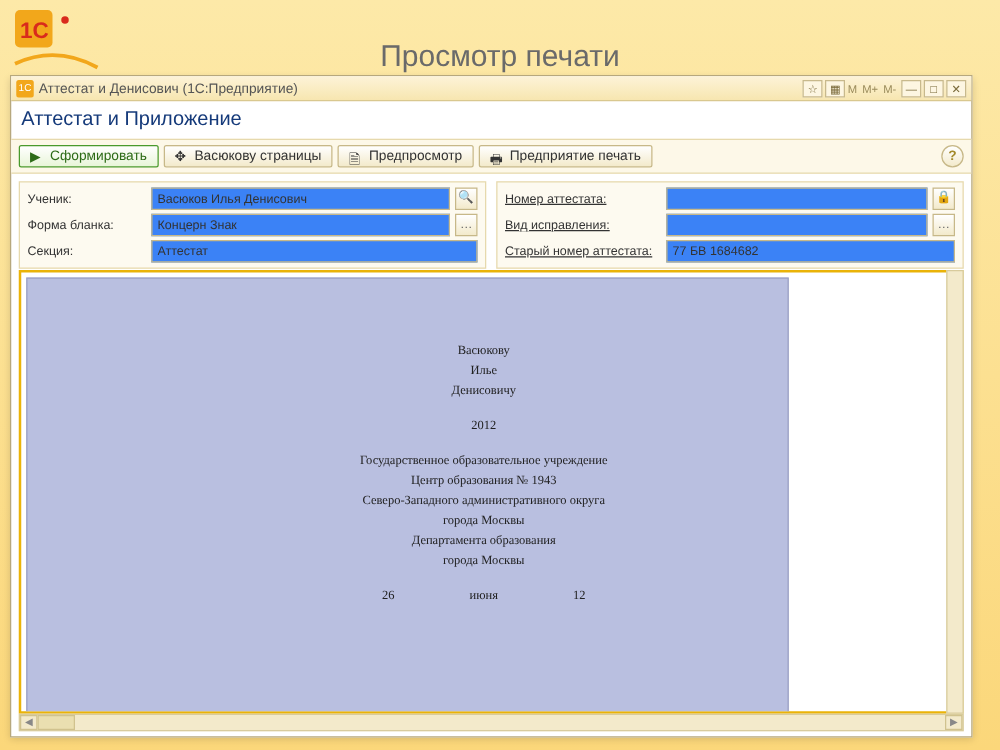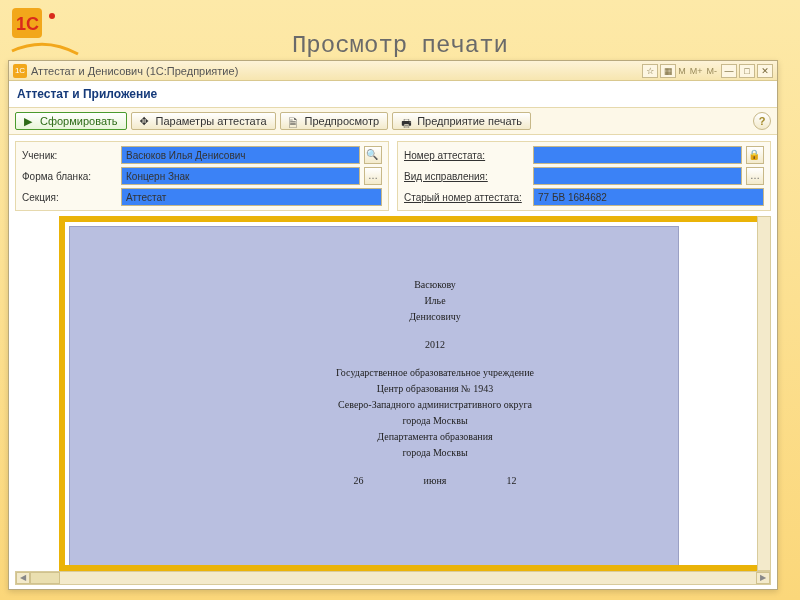--- a/index.html
+++ b/index.html
@@ -13,21 +13,21 @@
     position: relative;
   }
   .page-title {
     position: absolute;
     top: 32px;
     left: 0;
     width: 100%;
     text-align: center;
     font-size: 24px;
     color: #6a6a6a;
-    font-family: Liberation Mono, monospace;
+    font-family: Liberation Sans, sans-serif;
   }
   .logo {
     position: absolute;
     top: 6px;
     left: 10px;
     width: 70px;
     height: 50px;
   }
   .app-window {
     position: absolute;
@@ -67,22 +67,22 @@
     background: #fdf6e2;
     font-size: 9px;
     color: #7a6a3a;
     text-align: center;
     line-height: 12px;
     cursor: pointer;
   }
   .tb-text { font-size: 9px; color:#9a8b5b; padding:0 2px; cursor:pointer; }
   .form-title {
     padding: 6px 8px;
-    font-size: 12px;
-    font-weight: bold;
+    font-size: 16px;
+    font-weight: normal;
     color: #153a7a;
   }
   .toolbar {
     display: flex;
     align-items: center;
     padding: 4px 6px;
     border-top: 1px solid #e6d9ad;
     border-bottom: 1px solid #e6d9ad;
     background: #fdf8e8;
     gap: 4px;
@@ -164,24 +164,23 @@
     text-align: center;
     line-height: 16px;
     cursor: pointer;
   }
   .preview-wrap {
     position: absolute;
     top: 155px;
     left: 6px;
     right: 6px;
     bottom: 18px;
-    border: 6px solid #eab308;
+    border: 2px solid #eab308;
     background: #fff;
     overflow: hidden;
-    margin-left: 44px;
   }
   .preview-page {
     position: absolute;
     top: 4px; left: 4px;
     width: 610px;
     height: 352px;
     background: #b9bfe0;
     border: 1px solid #9aa0c4;
   }
   .doc-text {
@@ -269,21 +268,21 @@
 
   <div class="form-title">Аттестат и Приложение</div>
 
   <div class="toolbar">
     <div class="btn primary">
       <span class="ic">▶</span>
       <span>Сформировать</span>
     </div>
     <div class="btn">
       <span class="ic">✥</span>
-      <span>Параметры аттестата</span>
+      <span>Васюкову страницы</span>
     </div>
     <div class="btn">
       <span class="ic">🗎</span>
       <span>Предпросмотр</span>
     </div>
     <div class="btn">
       <span class="ic">🖶</span>
       <span>Предприятие печать</span>
     </div>
     <div class="toolbar-spacer"></div>

